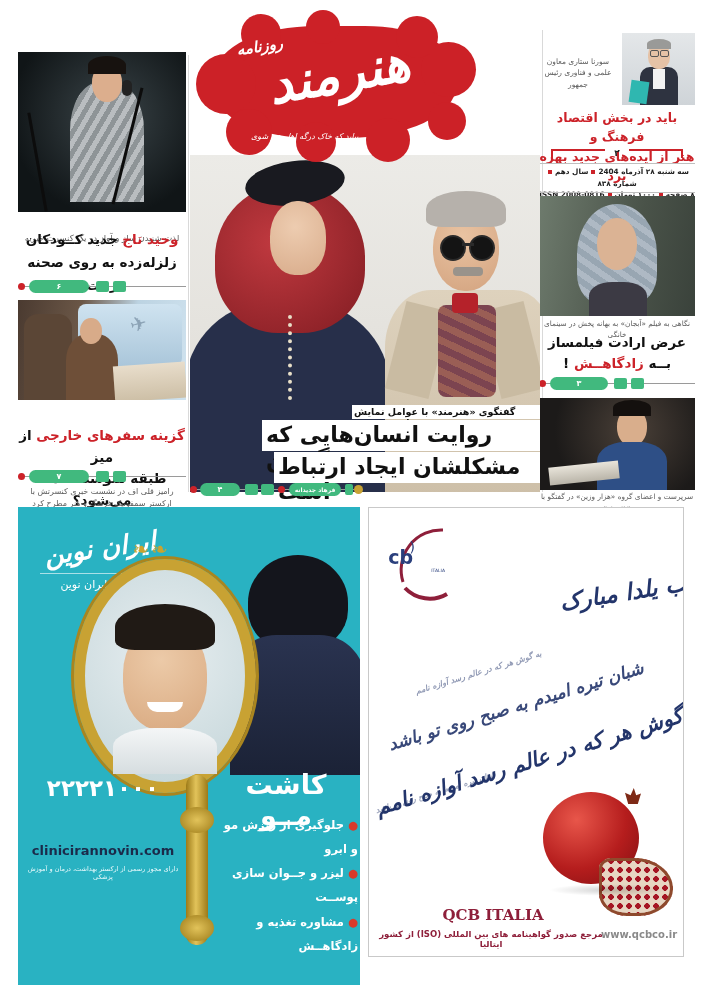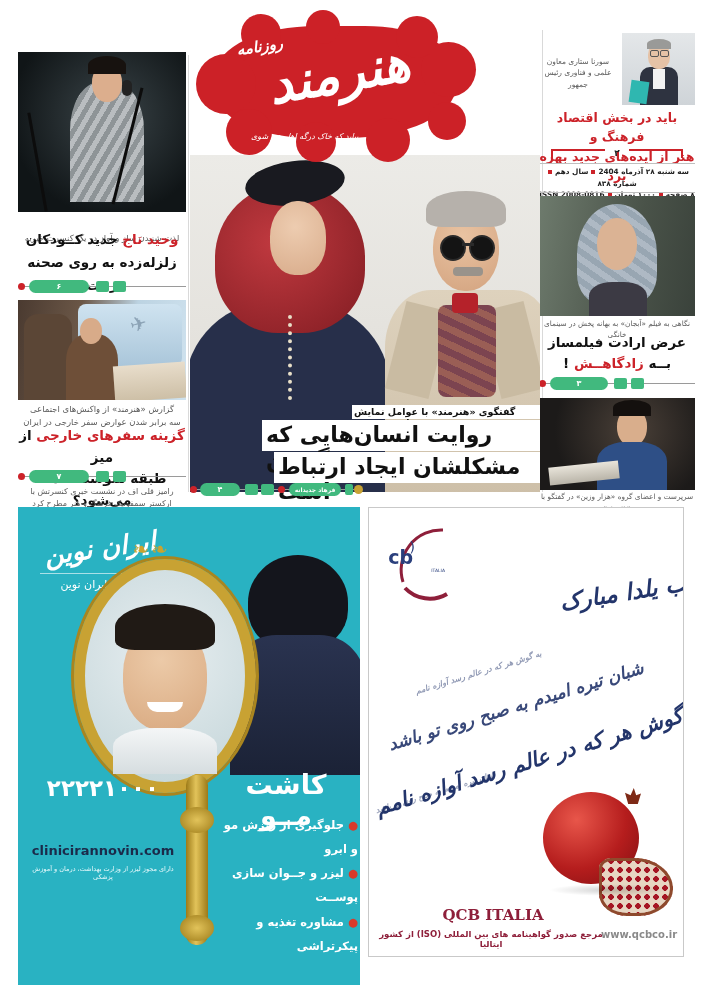--- a/index.html
+++ b/index.html
@@ -138,24 +138,20 @@
   </div>
 
   <div class="ph" style="left:18px;top:300px;width:168px;height:100px;background:linear-gradient(100deg,#4a3a30 0%,#6b5747 35%,#bcd3e2 65%,#cfe2ee 100%);">
     <div class="abs" style="left:60px;top:4px;width:104px;height:62px;background:linear-gradient(#cfe3f0,#aac6da);border-radius:8px;"></div>
     <div class="abs" style="left:112px;top:12px;font-size:20px;color:#8ca3b6;transform:rotate(-14deg);">✈</div>
     <div class="abs" style="left:6px;top:14px;width:48px;height:86px;background:#5b4636;border-radius:14px 14px 0 0;"></div>
     <div class="abs" style="left:48px;top:34px;width:52px;height:66px;background:#6e4f38;border-radius:40% 40% 0 0;"></div>
     <div class="abs" style="left:62px;top:18px;width:22px;height:26px;background:#d8ab89;border-radius:48%;"></div>
     <div class="abs" style="left:96px;top:64px;width:72px;height:36px;background:linear-gradient(#e8ddcb,#cdbfa6);transform:rotate(-4deg);"></div>
   </div>
-  <div class="abs cap" style="left:18px;top:403px;width:168px;">
-    <span>گزارش «هنرمند» از واکنش‌های اجتماعی</span><br>
-    <span>سه برابر شدن عوارض سفر خارجی در ایران</span>
-  </div>
   <div class="abs head" style="left:18px;top:425px;width:168px;font-size:13.5px;line-height:1.6;">
     <span class="red">گزینه سفرهای خارجی</span><span> از میز</span><br>
     <span>طبقه متوسط حذف می‌شود؟</span>
   </div>
   <div class="pag" style="left:18px;top:470px;width:168px;">
     <i class="ln"></i>
       <i class="dot" style="left:0;"></i>
     <span class="pill" style="left:11px;width:60px;">۷</span>
     <i class="sq" style="left:78px;"></i>
       <i class="sq" style="left:95px;"></i>
@@ -232,26 +228,26 @@
     </div>
 
     <div class="abs" style="left:168px;top:268px;width:22px;height:170px;background:linear-gradient(90deg,#9c7a18,#e2c35a 45%,#9c7a18);border-radius:10px;"></div>
     <div class="abs" style="left:162px;top:300px;width:34px;height:26px;background:radial-gradient(#e2c35a,#9c7a18);border-radius:50%;"></div>
     <div class="abs" style="left:162px;top:408px;width:34px;height:26px;background:radial-gradient(#e2c35a,#9c7a18);border-radius:50%;"></div>
 
     <div class="abs" style="left:198px;top:262px;width:140px;text-align:center;color:#fff;font-size:27px;font-weight:bold;">کاشت مــو</div>
     <div class="abs" style="left:198px;top:306px;width:142px;color:#fff;font-size:11.5px;font-weight:bold;line-height:2.1;text-align:right;">
       <div><span style="color:#d93a2b;">●</span> <span>جلوگیری از ریزش مو و ابرو</span></div>
       <div><span style="color:#d93a2b;">●</span> <span>لیزر و جــوان سازی پوســت</span></div>
-      <div><span style="color:#d93a2b;">●</span> <span>مشاوره تغذیه و پیکرتراشی</span></div>
+      <div><span style="color:#d93a2b;">●</span> <span>مشاوره تغذیه و زادگاهــش</span></div>
     </div>
 
     <div class="abs" style="left:10px;top:268px;width:150px;text-align:center;color:#fff;font-size:23px;font-weight:bold;letter-spacing:3px;direction:ltr;">۲۲۲۲۱۰۰۰</div>
     <div class="abs" style="left:10px;top:336px;width:150px;text-align:center;color:#1b2a4a;font-size:13px;font-weight:bold;direction:ltr;">clinicirannovin.com</div>
-    <div class="abs" style="left:6px;top:358px;width:158px;text-align:center;color:#eafafc;font-size:6.5px;">دارای مجوز لیزر از وزارت بهداشت، درمان و آموزش پزشکی</div>
+    <div class="abs" style="left:6px;top:358px;width:158px;text-align:center;color:#eafafc;font-size:6.5px;">دارای مجوز رسمی از ارکستر بهداشت، درمان و آموزش پزشکی</div>
   </div>
 
   <div class="qcb-ad" style="left:368px;top:507px;width:314px;height:448px;">
 
     <div class="abs" style="left:20px;top:16px;width:80px;height:92px;">
       <svg width="80" height="92" viewBox="0 0 80 92">
         <path d="M54,6 A40,40 0 0 0 14,58" fill="none" stroke="#8e1f3a" stroke-width="3"></path>
         <path d="M16,64 A34,34 0 0 0 58,70" fill="none" stroke="#8e1f3a" stroke-width="4"></path>
         <path id="ringpath" d="M10,62 A42,42 0 0 1 52,10" fill="none" stroke="none"></path>
         <text font-size="4.2" fill="#7a7a7a" font-family="DejaVu Sans, sans-serif">

